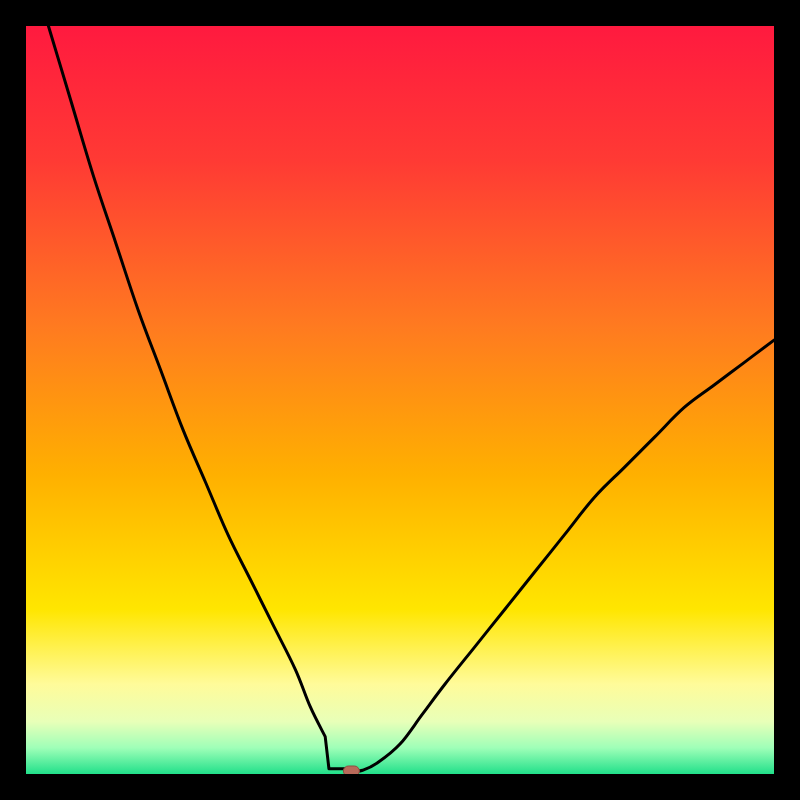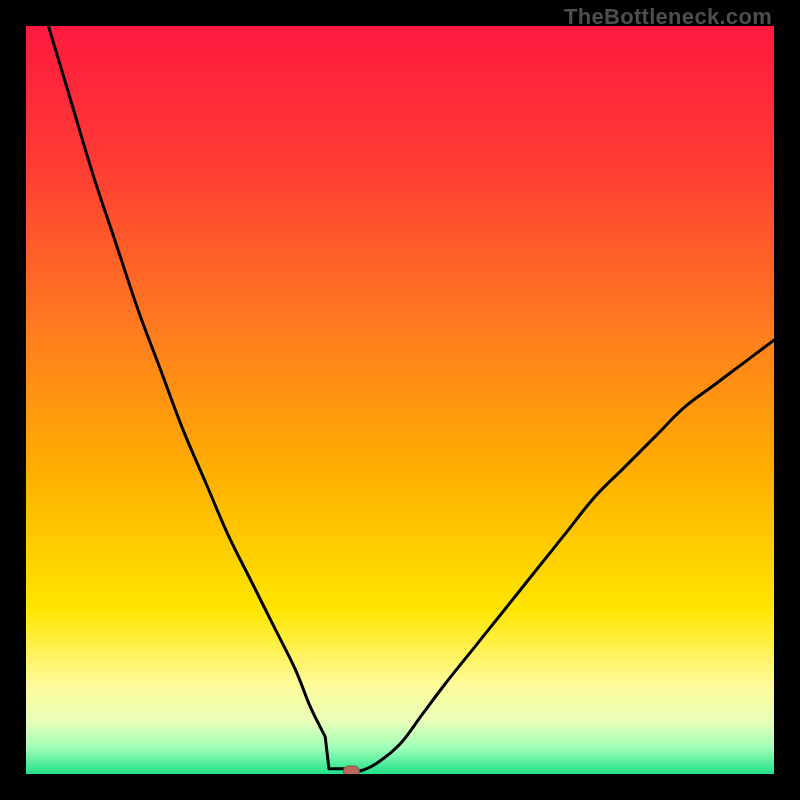--- a/index.html
+++ b/index.html
@@ -55,14 +55,13 @@
             <stop offset="93%" stop-color="#e8ffb8"></stop>
             <stop offset="96.5%" stop-color="#9fffb8"></stop>
             <stop offset="100%" stop-color="#21e08a"></stop>
           </linearGradient>
         </defs>
         <rect x="0" y="0" width="748" height="748" fill="url(#bg-grad)"></rect>
         <path d="M 0 -74.80000000000007 C 4.039199999999999 -61.336000000000055 14.3616 -26.928000000000004 22.439999999999998 0 C 30.518399999999996 26.928000000000004 36.80159999999999 47.87199999999995 44.879999999999995 74.79999999999995 C 52.9584 101.72799999999995 59.24159999999999 124.0184 67.32 149.60000000000002 C 75.3984 175.18160000000003 81.68159999999999 192.68480000000008 89.75999999999999 216.92000000000007 C 97.8384 241.15520000000006 104.1216 261.3512 112.2 284.24 C 120.2784 307.1288 126.56159999999998 322.5376 134.64 344.08 C 142.71839999999997 365.62239999999997 149.0016 383.72399999999993 157.07999999999998 403.91999999999996 C 165.15839999999997 424.116 171.44159999999997 437.43039999999996 179.51999999999998 456.28 C 187.5984 475.1296 193.8816 491.1368 201.96 508.64 C 210.03840000000002 526.1432 216.32160000000002 537.3632 224.4 553.52 C 232.4784 569.6768 238.76160000000002 582.2432 246.84 598.4 C 254.9184 614.5568 262.54799999999994 628.4695999999999 269.28 643.28 C 276.012 658.0904 278.8544 668.5624 284.24 680.6800000000001 C 289.6256 692.7976000000001 296.5072 705.2144000000001 299.2 710.6 L 302.94 742.764 L 321.64 742.764 L 329.12 745.008 C 330.4664 744.87336 332.56080000000003 745.74104 336.6 744.26 C 340.6392 742.77896 344.82800000000003 741.4924 351.56 736.78 C 358.292 732.0676 365.9216 726.8316000000001 374 718.08 C 382.0784 709.3284 388.3616 698.9312 396.44 688.16 C 404.5184 677.3888 409.45520000000005 670.3576 418.88000000000005 658.24 C 428.30480000000006 646.1224 438.0288 634.304 448.8 620.84 C 459.57120000000003 607.3760000000001 467.9488 596.9040000000001 478.72 583.44 C 489.49120000000005 569.976 497.8688000000001 559.504 508.64000000000004 546.04 C 519.4112 532.5759999999999 527.7887999999999 522.1039999999999 538.56 508.64 C 549.3312 495.176 557.7088 483.3576 568.48 471.24 C 579.2512 459.1224 587.6288 452.0912 598.4 441.32 C 609.1712 430.54879999999997 617.5487999999999 422.1712 628.3199999999999 411.4 C 639.0912 400.62879999999996 647.4688 390.9048 658.24 381.48 C 669.0112 372.0552 677.3888000000001 367.11839999999995 688.1600000000001 359.03999999999996 C 698.9312000000001 350.9616 707.3087999999999 344.67839999999995 718.0799999999999 336.59999999999997 C 728.8512 328.5216 742.6143999999999 318.1992 748 314.16" fill="none" stroke="#000000" stroke-width="3" stroke-linecap="round" stroke-linejoin="round"></path>
         <rect x="317.38" y="740.008" width="16" height="10" rx="5" fill="#b86a5a" stroke="#8f4e41" stroke-width="1"></rect>
       </svg>
   </div>
-  <div class="watermark">TheBottleneck.com</div>
 </div>
 
 </body></html>

